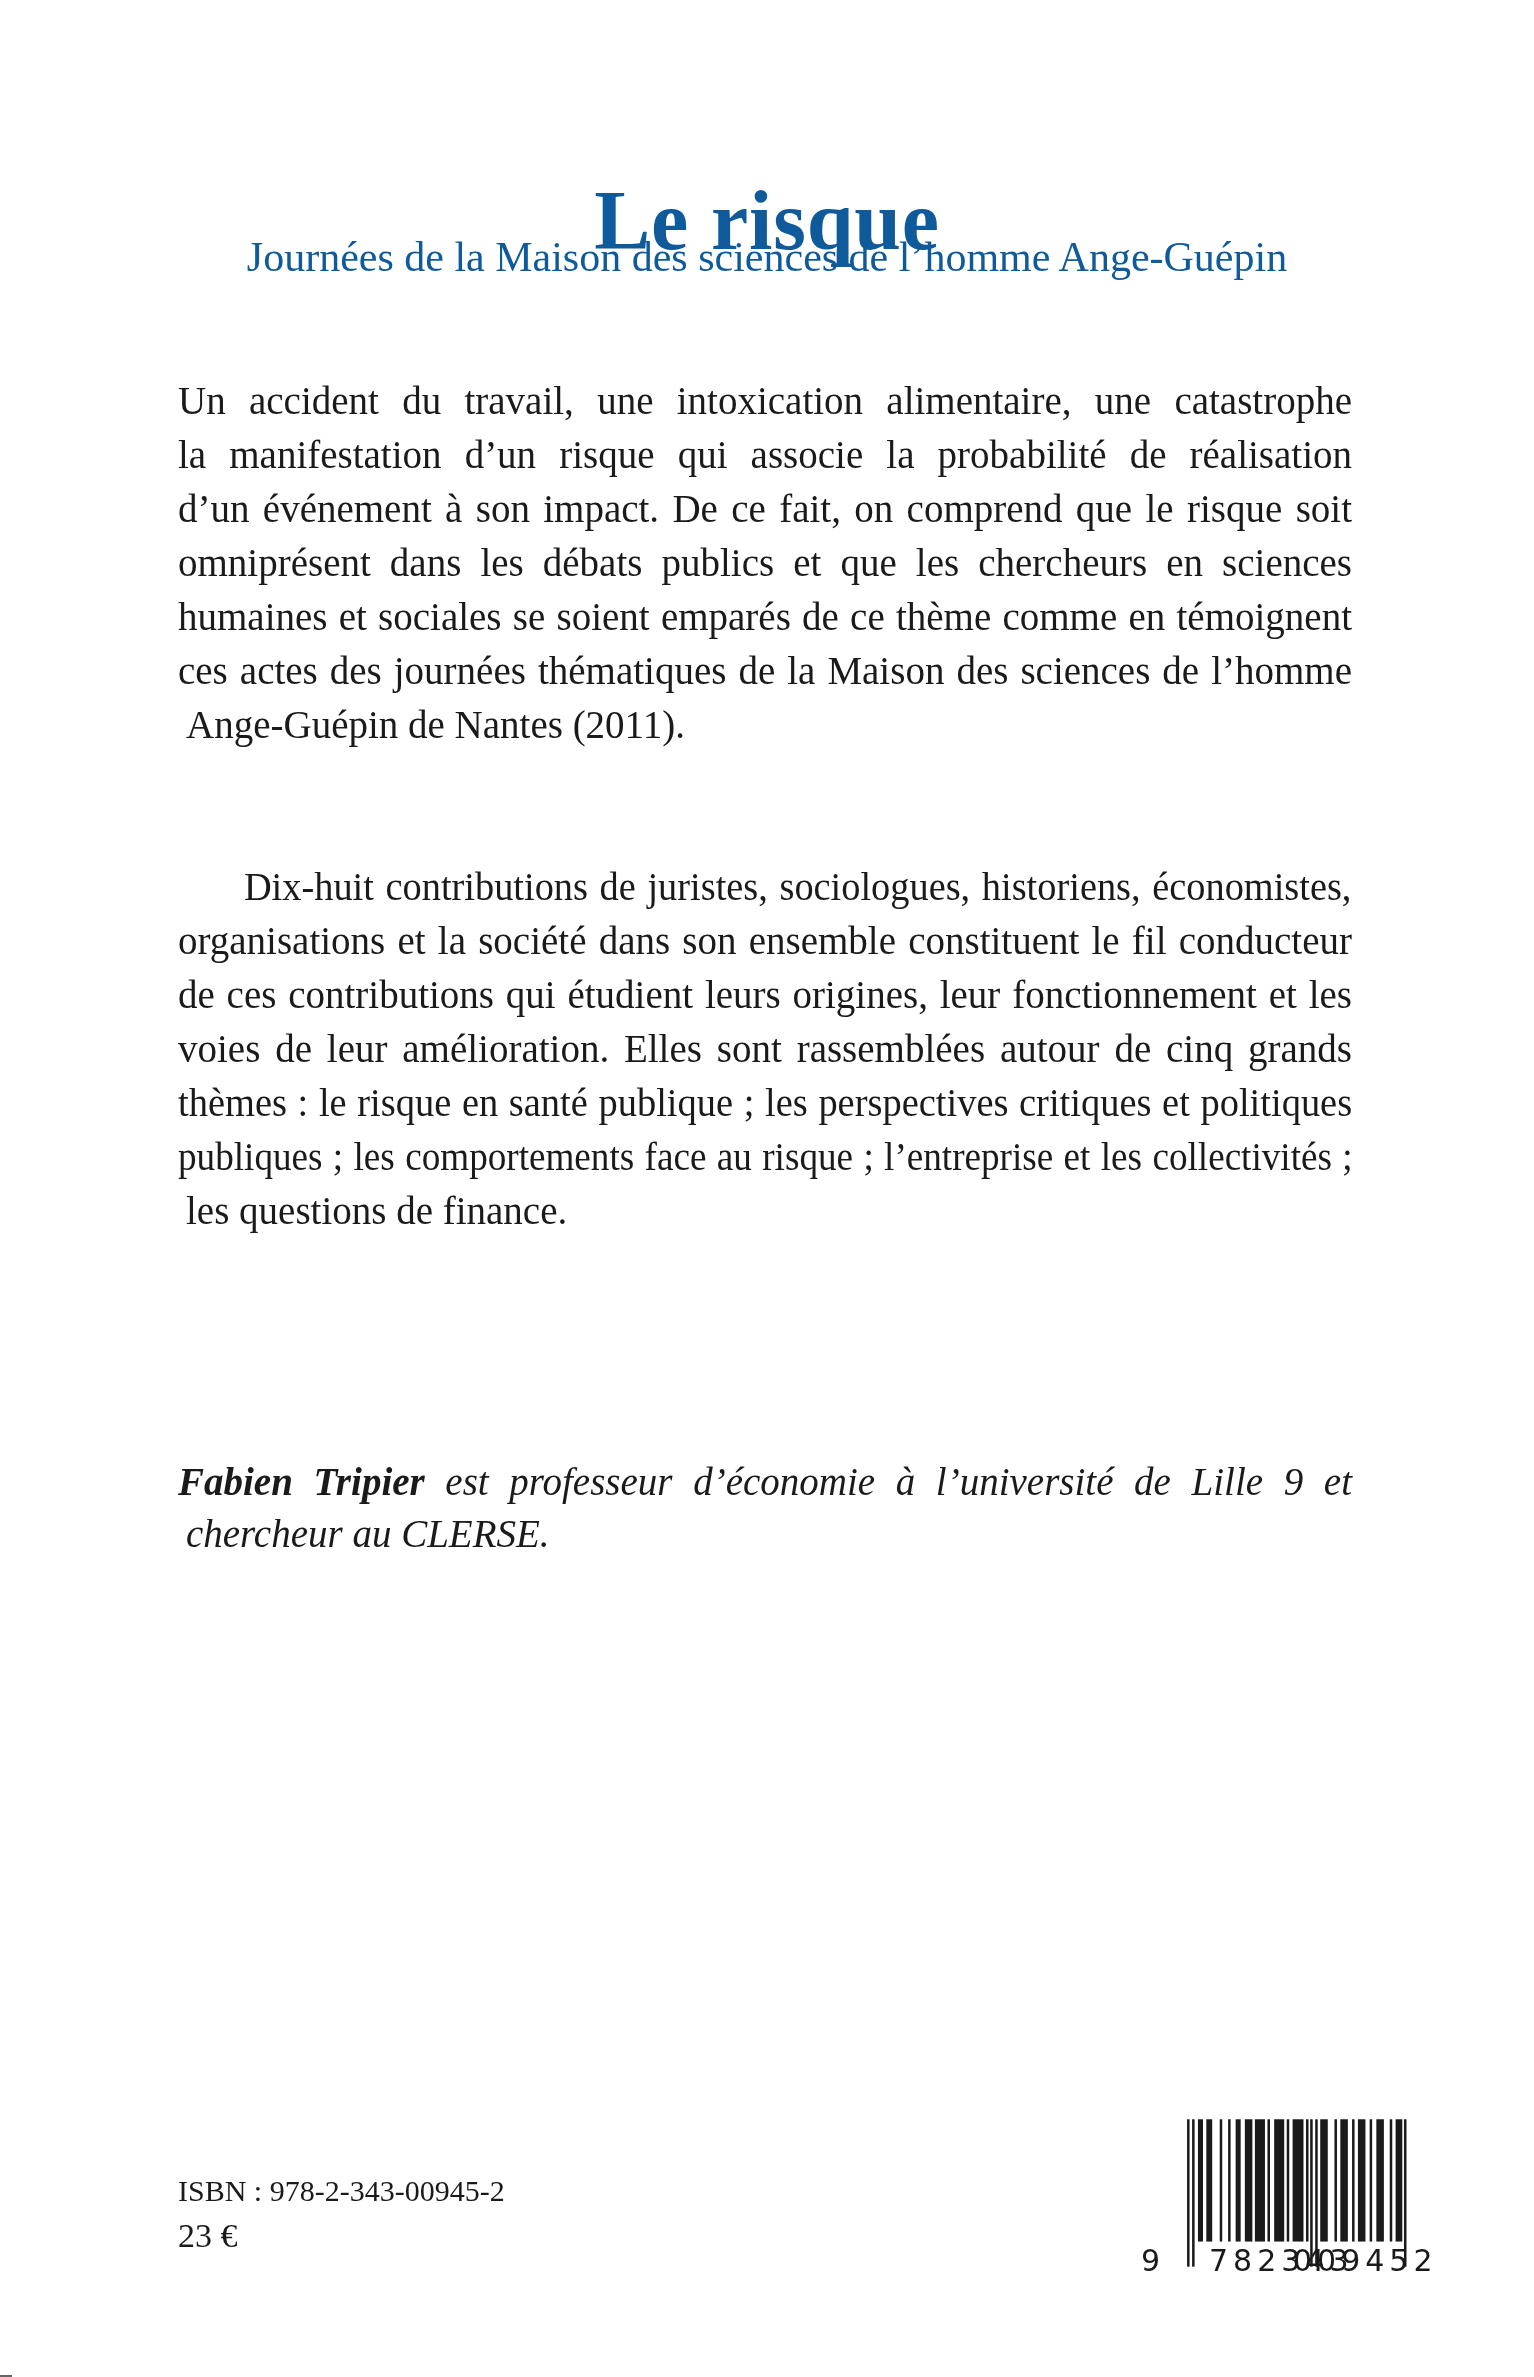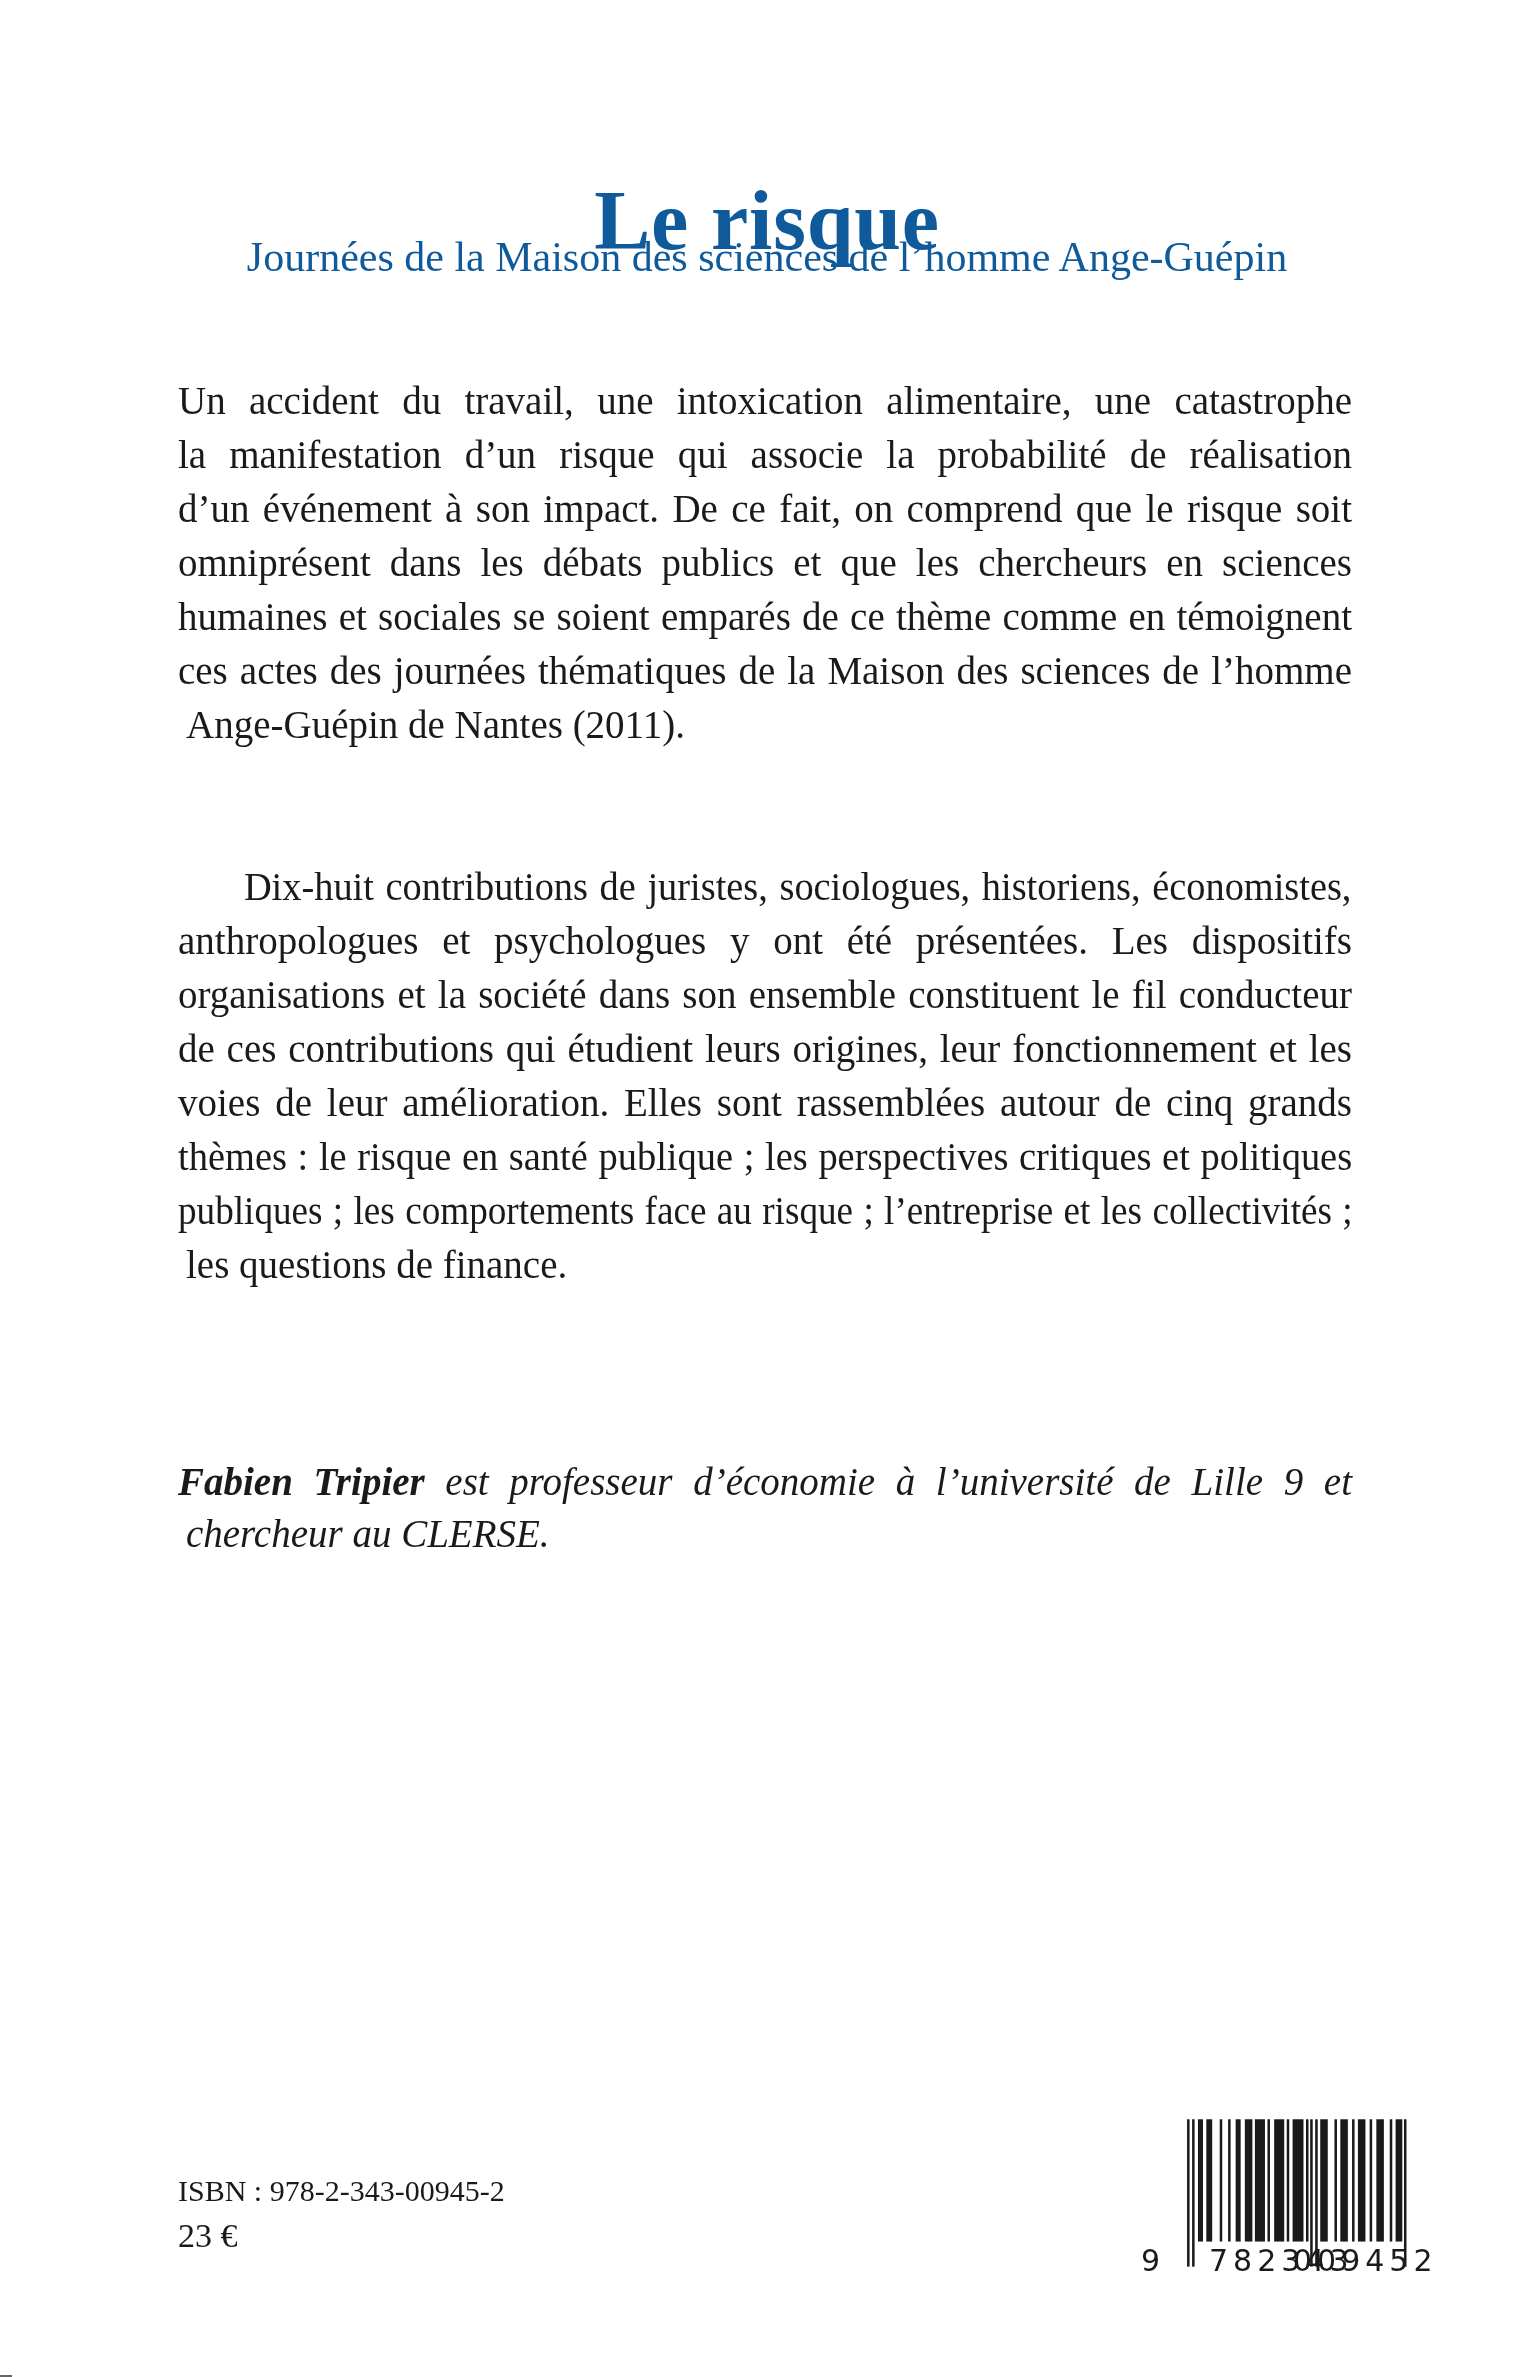--- a/index.html
+++ b/index.html
@@ -137,21 +137,20 @@
     <span class="line">la manifestation d’un risque qui associe la probabilité de réalisation</span>
     <span class="line">d’un événement à son impact. De ce fait, on comprend que le risque soit</span>
     <span class="line">omniprésent dans les débats publics et que les chercheurs en sciences</span>
     <span class="line">humaines et sociales se soient emparés de ce thème comme en témoignent</span>
     <span class="line">ces actes des journées thématiques de la Maison des sciences de l’homme</span>
     <span class="line last">Ange-Guépin de Nantes (2011).</span>
   </div>
 
   <div class="body-block para para2">
     <span class="line indent" style="width: 1126px; transform: scaleX(0.983629);">Dix-huit contributions de juristes, sociologues, historiens, économistes,</span>
-    <span class="line">anthropologues et psychologues y ont été présentées. Les dispositifs</span>
     <span class="line">organisations et la société dans son ensemble constituent le fil conducteur</span>
     <span class="line">de ces contributions qui étudient leurs origines, leur fonctionnement et les</span>
     <span class="line">voies de leur amélioration. Elles sont rassemblées autour de cinq grands</span>
     <span class="line" style="width: 1191px; transform: scaleX(0.985861);">thèmes : le risque en santé publique ; les perspectives critiques et politiques</span>
     <span class="line" style="width: 1233px; transform: scaleX(0.952654);">publiques ; les comportements face au risque ; l’entreprise et les collectivités ;</span>
     <span class="line last">les questions de finance.</span>
   </div>
 
   <div class="body-block author-block">
     <span class="line"><span class="author-name">Fabien Tripier</span><span> est professeur d’économie à l’université de Lille 9 et</span></span>

